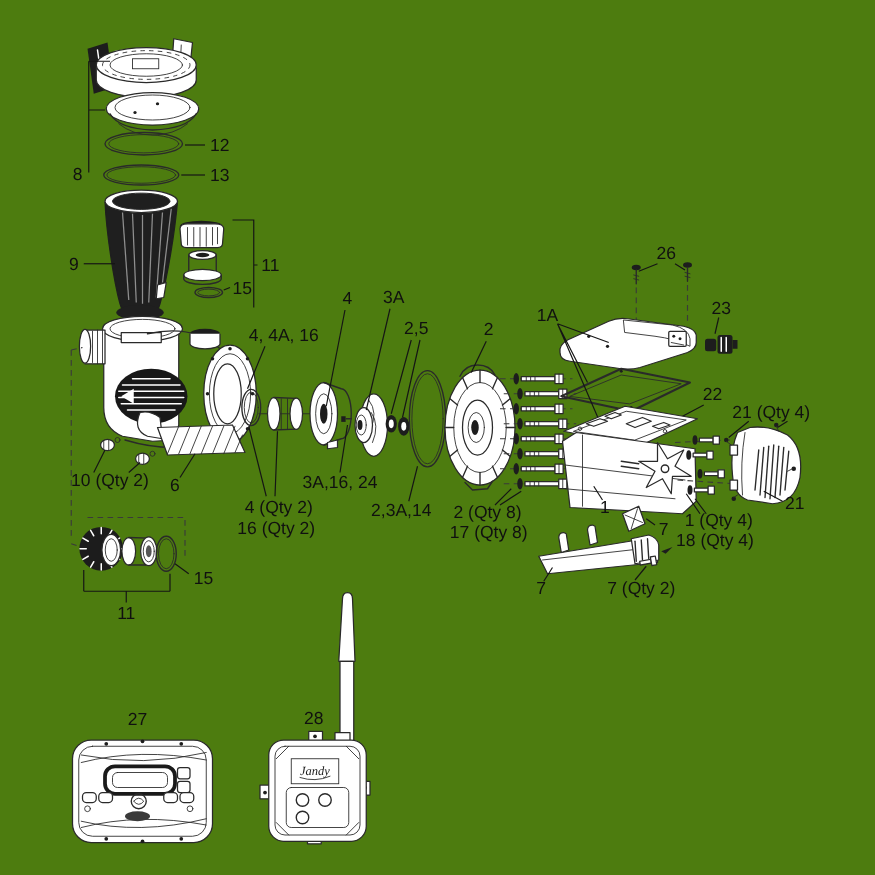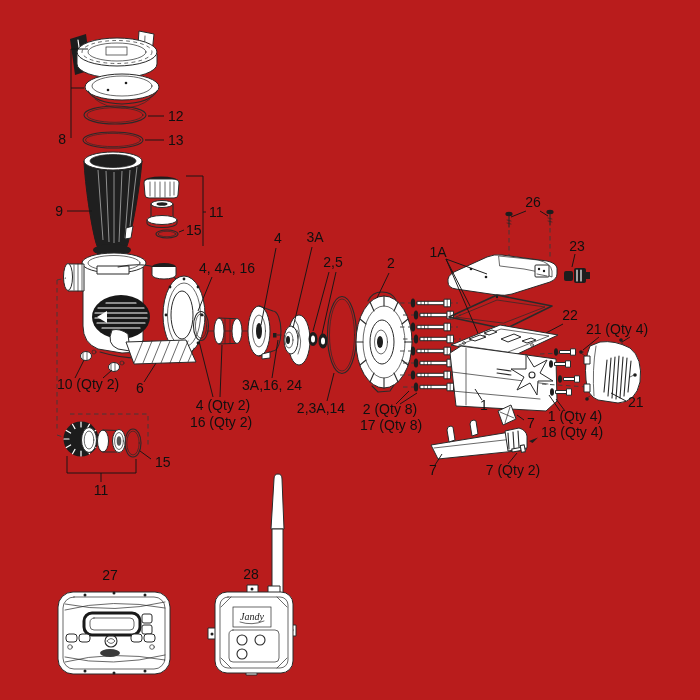--- a/index.html
+++ b/index.html
@@ -1,16 +1,16 @@
 <!DOCTYPE html>
 <html><head>
 <meta charset="utf-8">
 <style>
   html,body{margin:0;padding:0;background:#fff;}
-  .stage{position:relative;width:700px;height:700px;background:#b91c1c;overflow:hidden;}
+  .stage{position:relative;width:700px;height:700px;background:#4d7c0f;overflow:hidden;}
   svg{position:absolute;left:0;top:0;}
   .ln{stroke:#2a2a2a;fill:none;stroke-width:1.1;stroke-linecap:round;stroke-linejoin:round;}
   .w2{stroke-width:1.6;}
   .thin{stroke:#2a2a2a;fill:none;stroke-width:.7;stroke-linecap:round;}
   .wf{fill:#fff;stroke:#2a2a2a;stroke-width:1;stroke-linejoin:round;}
   .dk{fill:#1d1d1d;stroke:none;}
   .dsh{stroke:#3a3a3a;fill:none;stroke-width:.9;stroke-dasharray:4.5 3.5;}
   .lead{stroke:#151515;fill:none;stroke-width:.95;}
   .wl{stroke:#fff;stroke-width:1.2;fill:none;stroke-linecap:round;}
   .slat{stroke:#8f8f8f;stroke-width:1;fill:none;}

